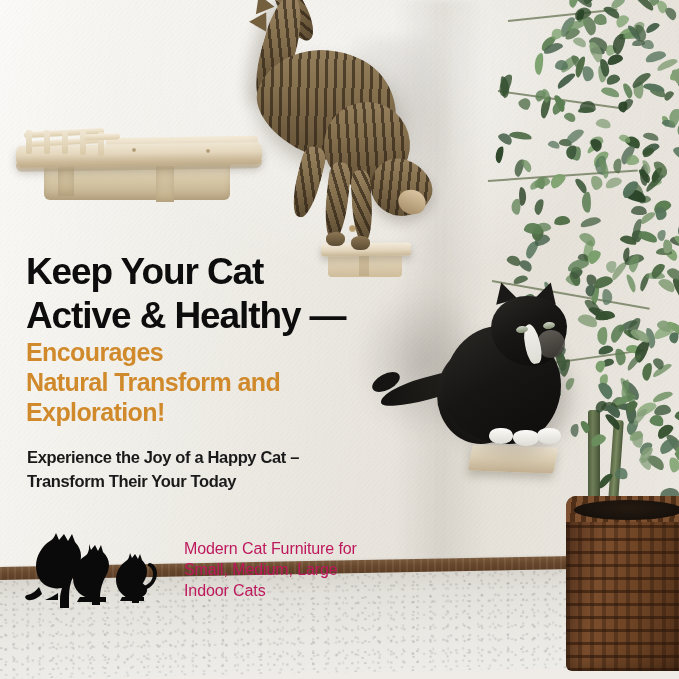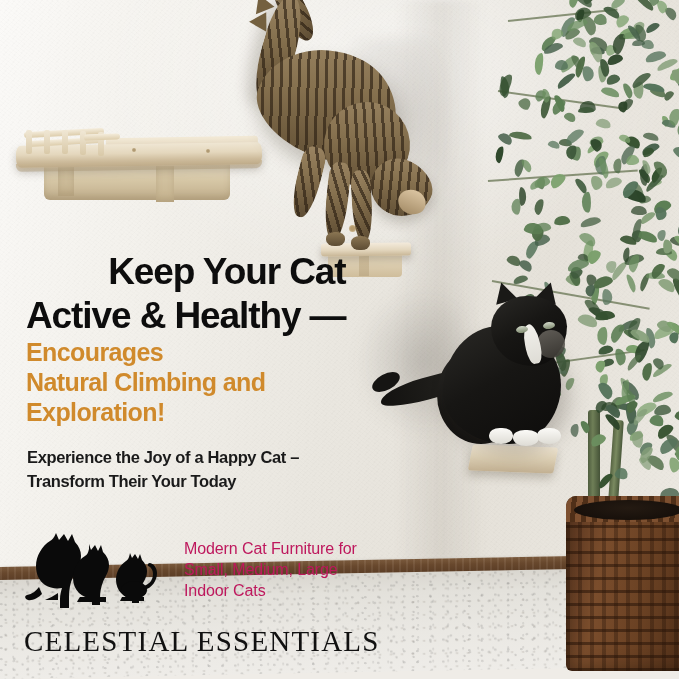--- a/index.html
+++ b/index.html
@@ -352,21 +352,20 @@
   .headline {
     position: absolute;
     left: 26px; top: 250px;
     font-weight: 800;
     font-size: 37px;
     line-height: 44px;
     letter-spacing: -1.1px;
     color: #0d0d0d;
     white-space: pre-line;
     text-rendering: optimizeLegibility;
-    text-align: right;
   }
   .subhead {
     position: absolute;
     left: 26px; top: 337px;
     font-weight: 800;
     font-size: 25px;
     line-height: 30px;
     letter-spacing: -0.6px;
     color: #d08a2c;
     white-space: pre-line;
@@ -764,21 +763,21 @@
       <div class="rim"></div>
       <div class="soil"></div>
     </div>
 
   </div>
 
   <div class="headline">Keep Your Cat
 Active &amp; Healthy —</div>
 
   <div class="subhead">Encourages
-Natural Climbing and
+Natural Transform and
 Exploration!</div>
 
   <div class="tagline">Experience the Joy of a Happy Cat –
 Transform Their Your Today</div>
 
   <div class="desc">Modern Cat Furniture for
 Small, Medium, Large
 Indoor Cats</div>
 
   <div class="cats-logo">
@@ -797,15 +796,14 @@
 
       <g fill="#0a0a0a" transform="translate(100,26)">
         <path d="M8 3 l2 5 3-4 3 5 2-5 2 6 c3 3 5 7 5 11 0 6 -3 10 -5 14 -2 4 -3 8 -3 13 l0 5 -7 0 0-5 c-4 0 -8 -2 -11 -5 -3 -3 -5 -8 -5 -13 0-8 4-15 10-19 2-1 3-3 4-8z"></path>
         <ellipse cx="12" cy="40" rx="13" ry="9"></ellipse>
         <path d="M0 47 l22 0 0 4 -24 0 z"></path>
         <path d="M22 40 c8 -2 13 -9 13 -17 0 -5 -3 -9 -7 -10 -2 0 -3 2 -2 3 3 1 5 4 5 8 0 6 -4 11 -10 12z"></path>
       </g>
     </svg>
   </div>
 
-  <div class="brand">CELESTIAL ESSENTIALS</div>
 
 </div>
 
 </body></html>

